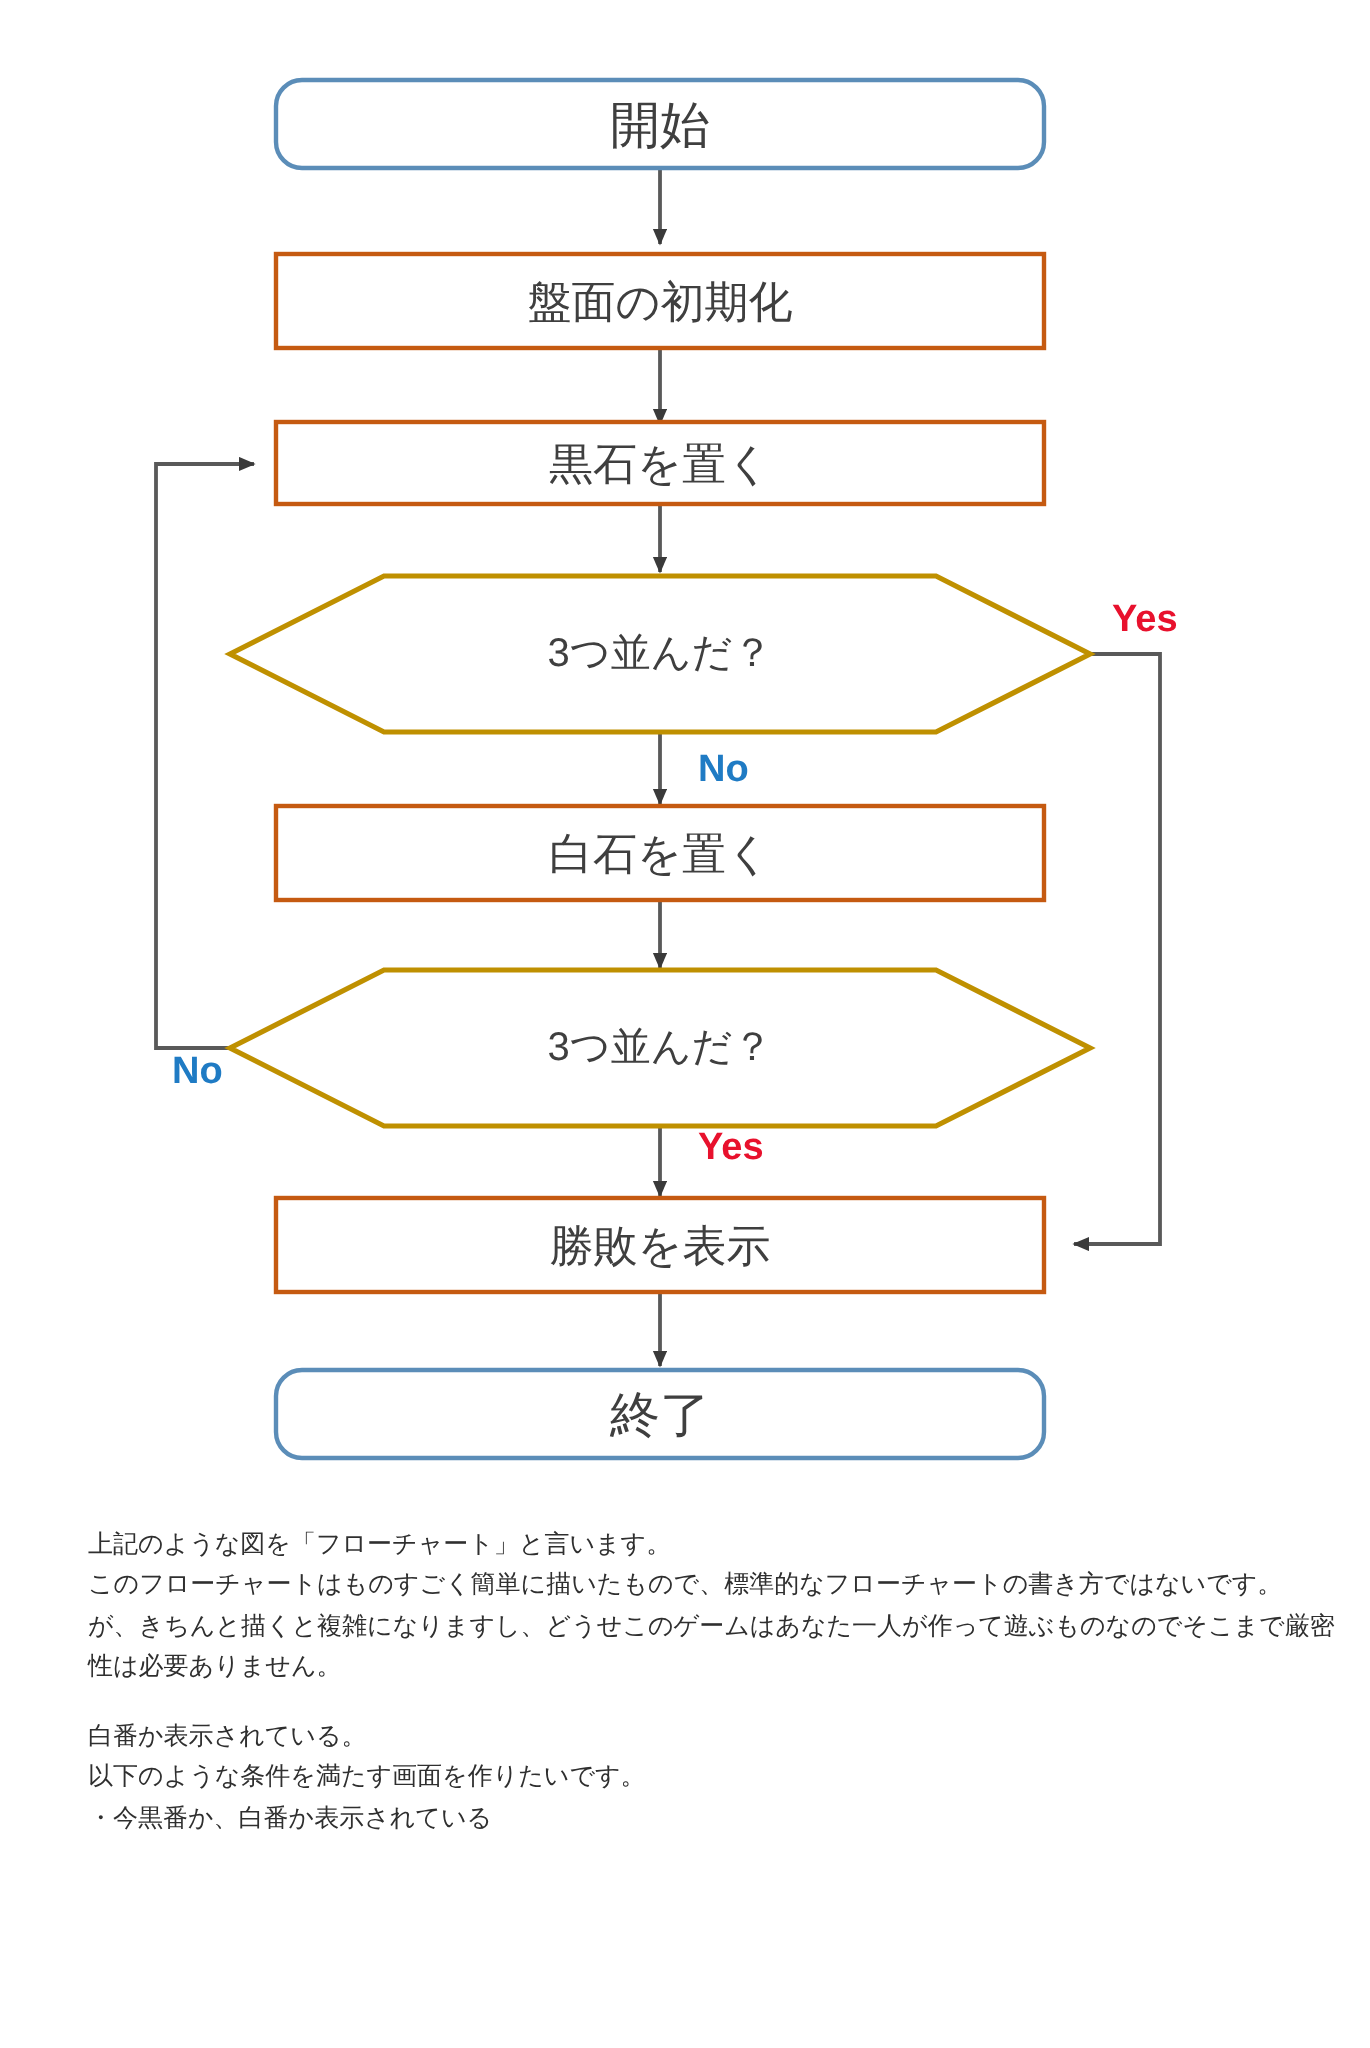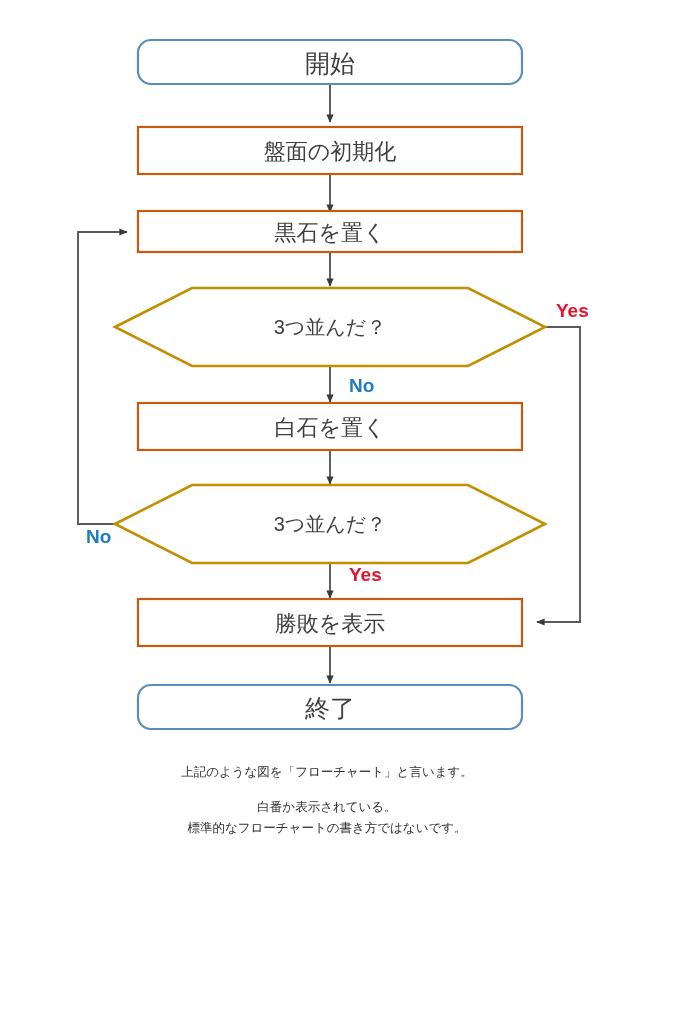--- a/index.html
+++ b/index.html
@@ -24,22 +24,22 @@
   }
   .edge-yes{fill:#e8112d;}
   .edge-no{fill:#1f7bc4;}
 
   .shape-terminal{fill:#ffffff;stroke:#5b8db8;stroke-width:2.2;}
   .shape-process{fill:#ffffff;stroke:#c55a11;stroke-width:2.2;}
   .shape-decision{fill:#ffffff;stroke:#bf9000;stroke-width:2.6;}
   .connector{stroke:#595959;stroke-width:1.9;fill:none;}
 
   #prose{
-    position:absolute;left:12px;top:762px;width:630px;
-    font-size:12.5px;line-height:1.62;color:#2f2f2f;text-align:center;
+    position:absolute;left:44px;top:762px;width:630px;
+    font-size:12.5px;line-height:1.62;color:#2f2f2f;
   }
   #prose p{margin:0;}
   #prose .spacer{height:15px;}
 </style>
 </head>
 <body>
 
 <div id="flowchart">
   <svg width="685" height="745" viewBox="0 0 685 745" xmlns="http://www.w3.org/2000/svg">
     <defs>
@@ -104,16 +104,19 @@
 
     <text class="edge-label edge-yes" x="556" y="310">Yes</text>
     <text class="edge-label edge-no" x="349" y="385">No</text>
     <text class="edge-label edge-yes" x="349" y="574">Yes</text>
     <text class="edge-label edge-no" x="86" y="536">No</text>
   </svg>
 </div>
 
 <div id="prose">
   <p>上記のような図を「フローチャート」と言います。</p>
+  <p>このフローチャートはものすごく簡単に描いたもので、標準的なフローチャートの書き方ではないです。</p>
+  <p>が、きちんと描くと複雑になりますし、どうせこのゲームはあなた一人が作って遊ぶものなのでそこまで厳密性は必要ありません。</p>
   <div class="spacer"></div>
   <p>白番か表示されている。</p>
-  <p>標準的なフローチャートの書き方ではないです。</p>
+  <p>以下のような条件を満たす画面を作りたいです。</p>
+  <p>・今黒番か、白番か表示されている</p>
 </div>
 
 </body></html>

